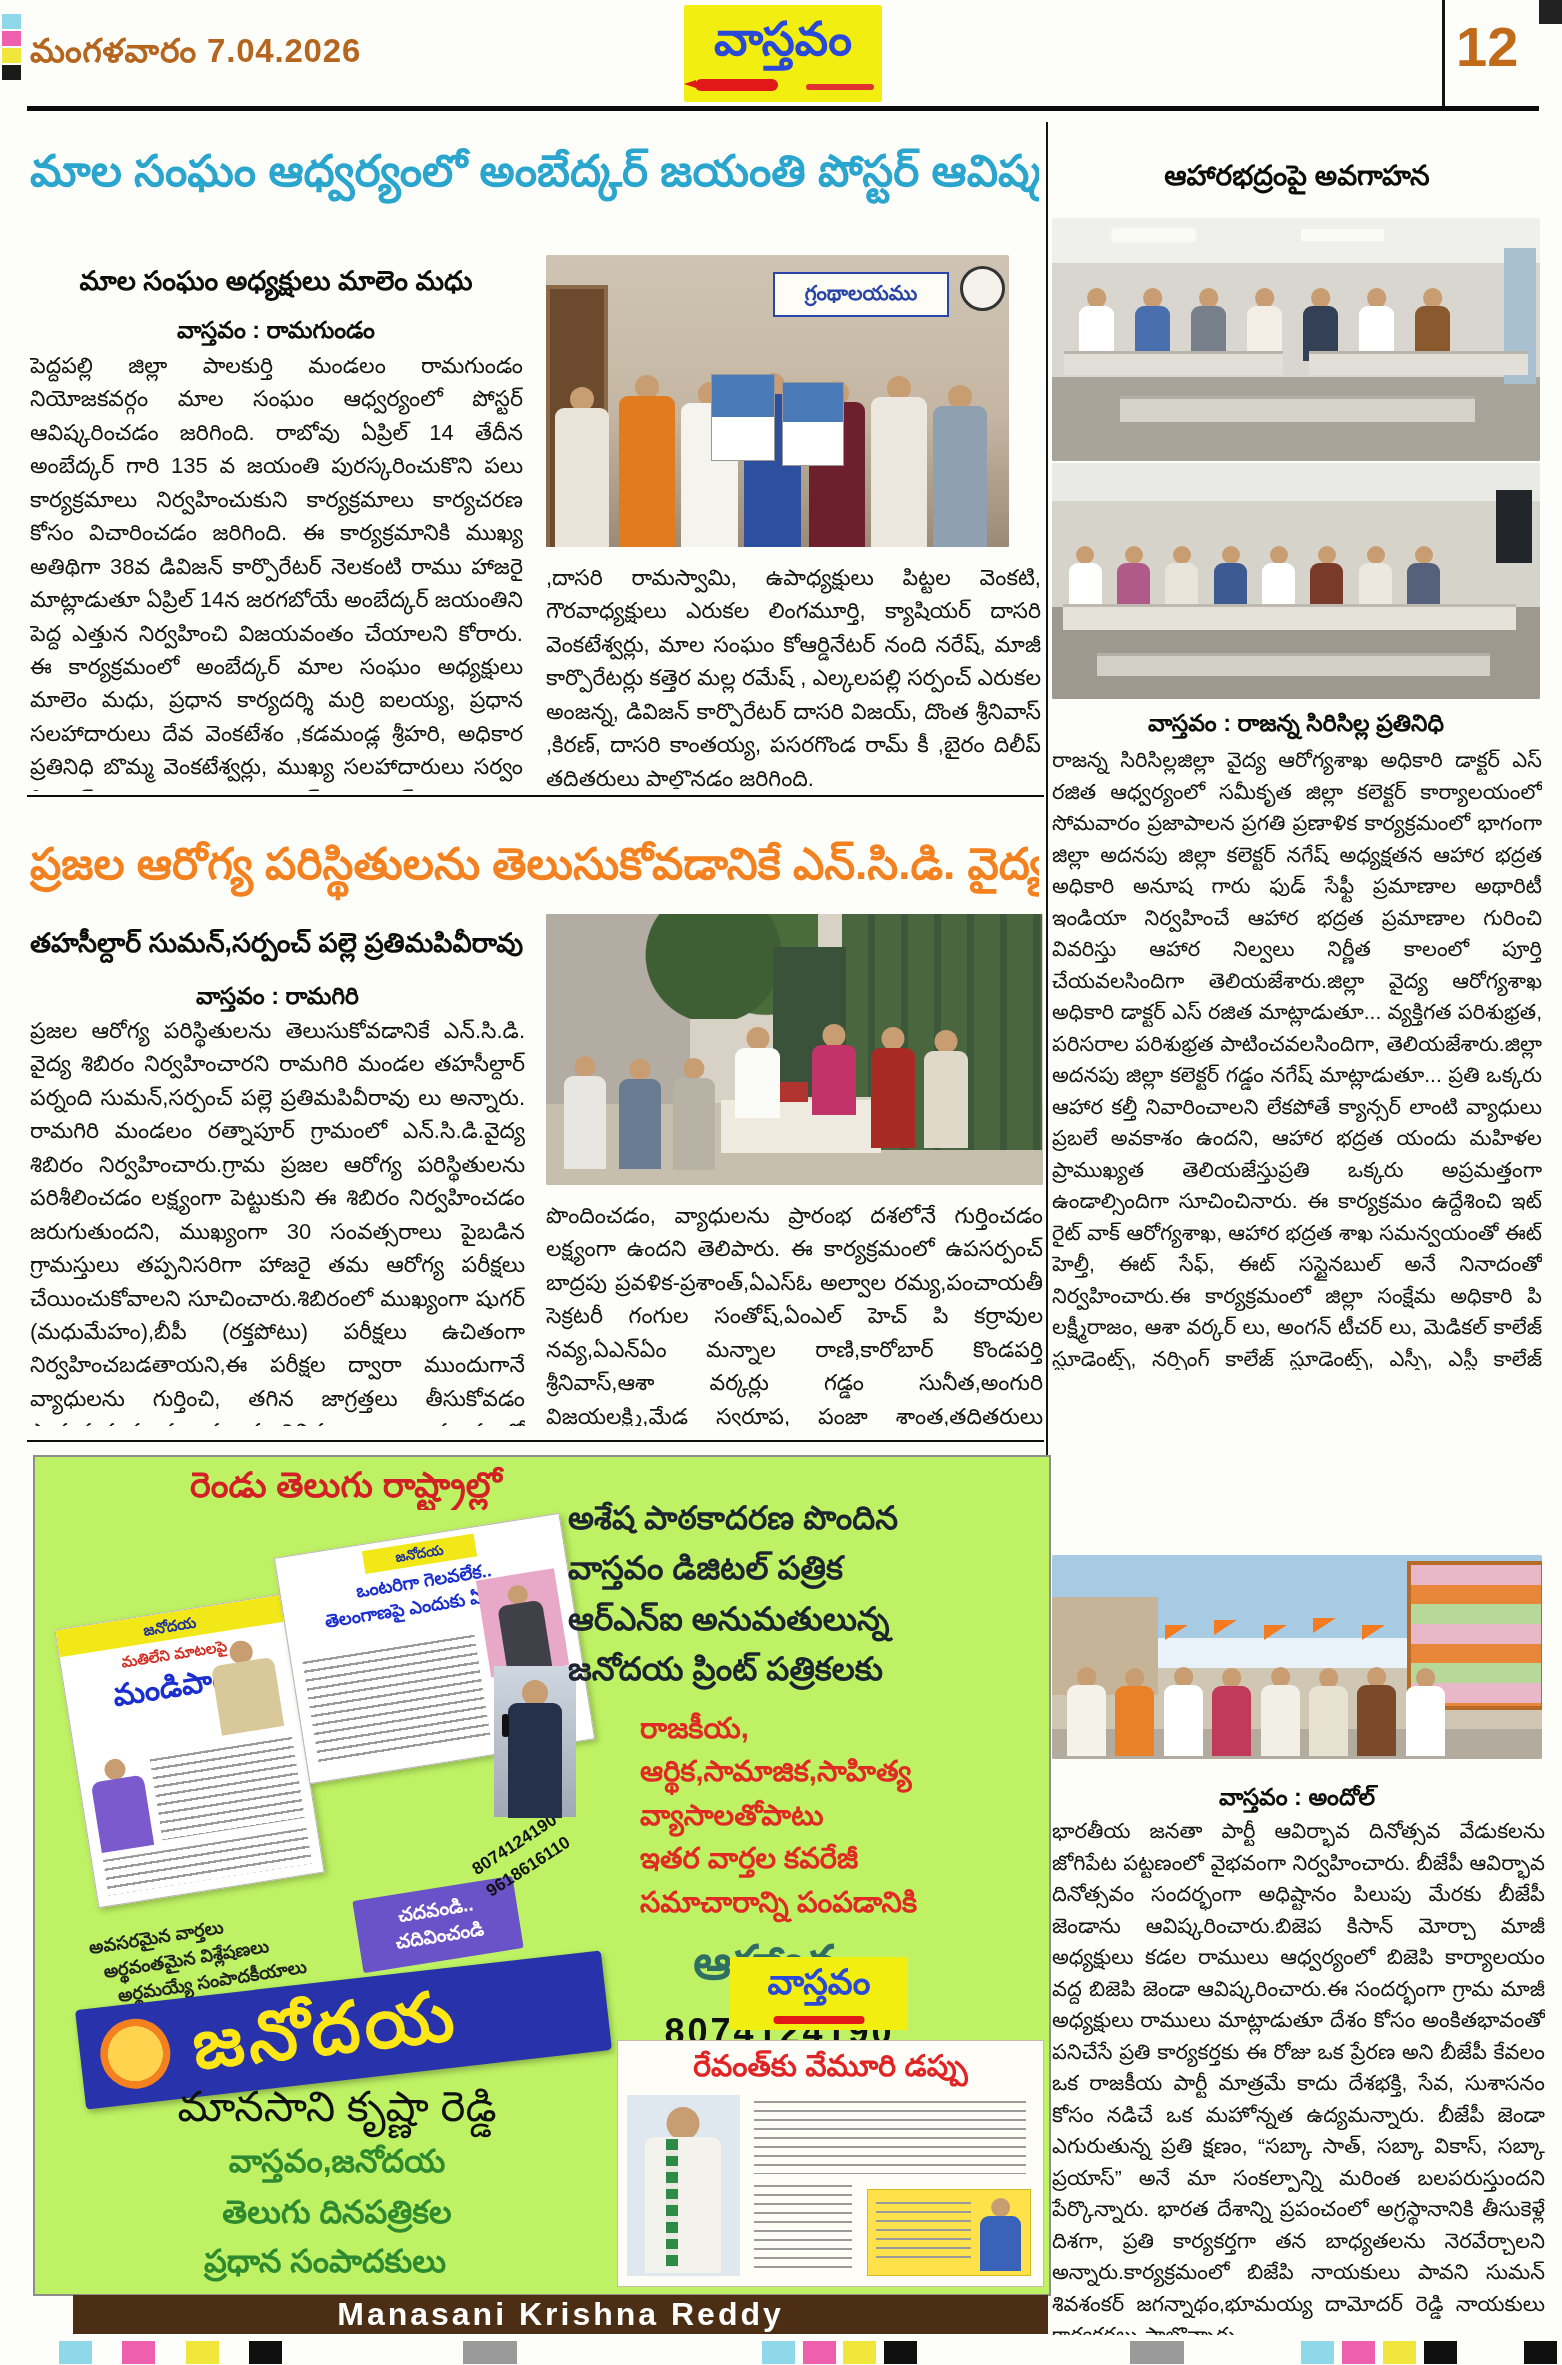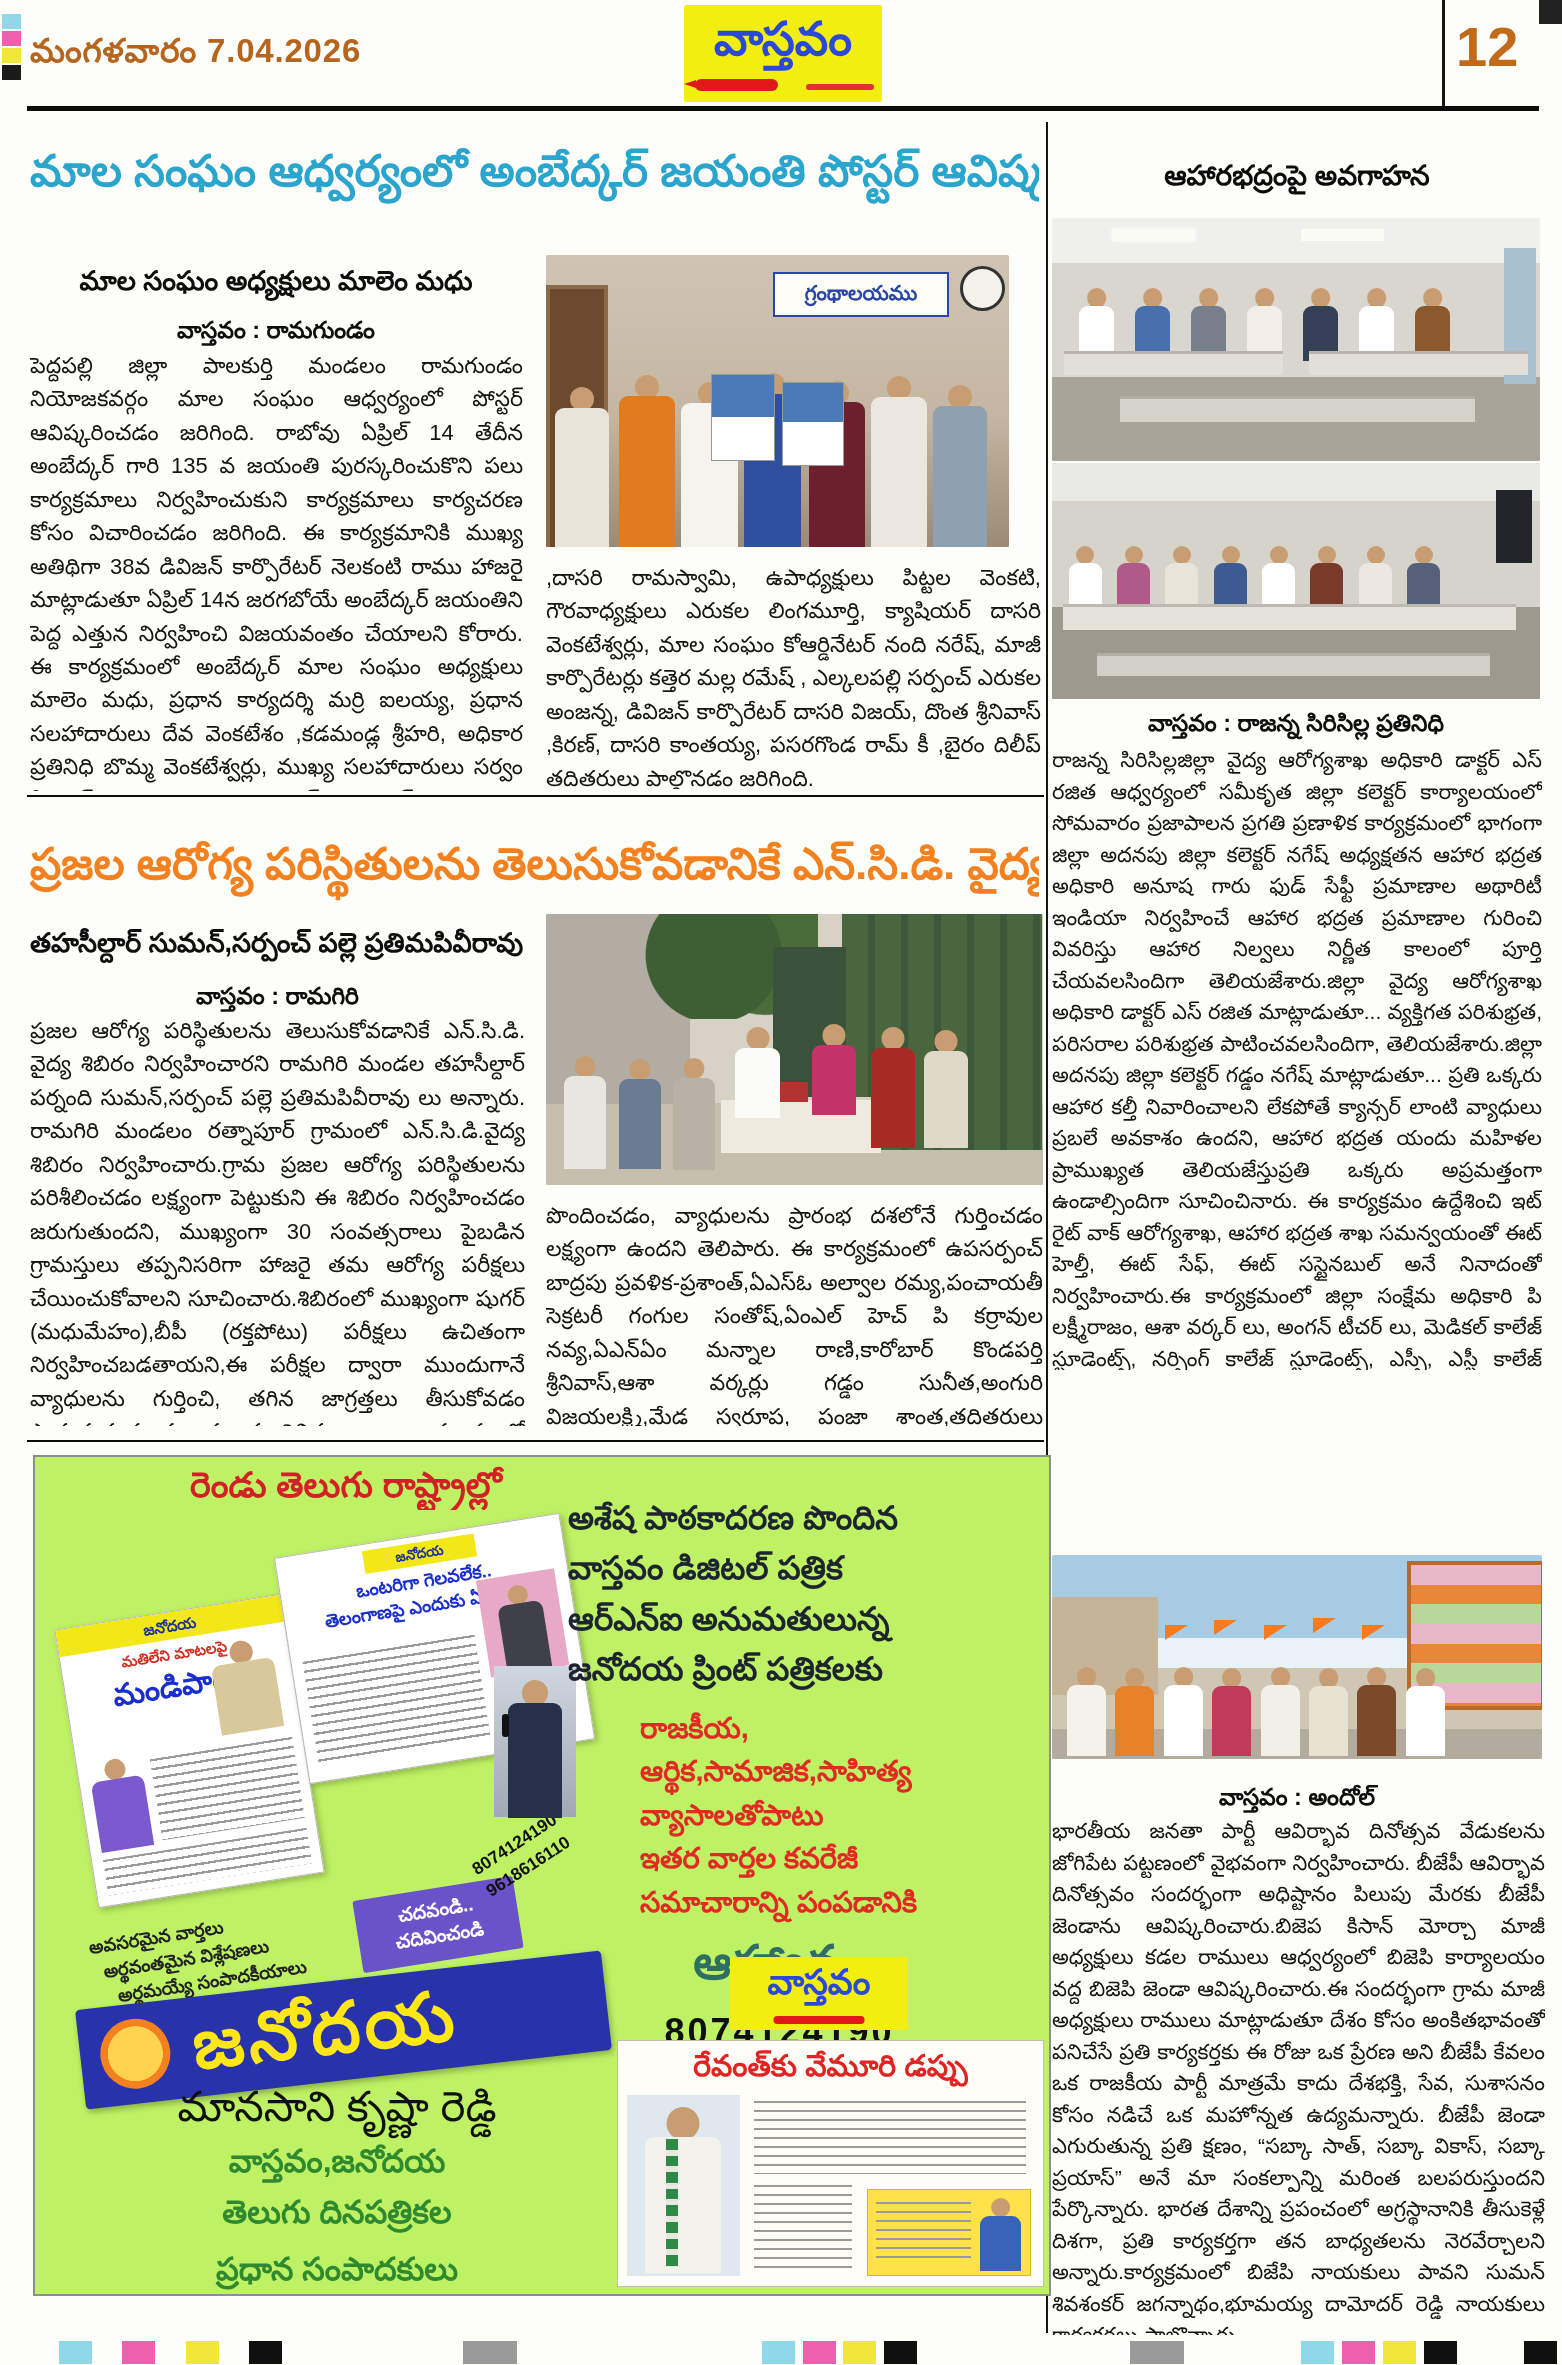--- a/index.html
+++ b/index.html
@@ -407,23 +407,24 @@
             <div class="hd" style="width:19.7px;height:19.7px;"></div>
             <div class="bd" style="top:18px;background:#3a62b8;"></div>
           </div>
         <div class="ab glines" style="left:7.6px;top:12px;width:95px;height:60px;"></div>
       </div>
     </div>
 
     <div class="ab ctr editor-name nowrap ov" style="left:83px;top:626px;width:438px;">మానసాని కృష్ణా రెడ్డి</div>
     <div class="ab ctr editor-line" style="left:83px;top:686px;width:438px;">వాస్తవం,జనోదయ</div>
     <div class="ab ctr editor-line" style="left:83px;top:737px;width:438px;">తెలుగు దినపత్రికల</div>
-    <div class="ab ctr editor-line" style="left:83px;top:786px;width:438px;margin-top:8px;">ప్రధాన సంపాదకులు</div>
-  </div>
-
+    <div class="ab ctr editor-line" style="left:71px;top:786px;width:438px;">ప్రధాన సంపాదకులు</div>
+  </div>
+
+  <div class="ab bottom-bar" style="left:73px;top:2295px;width:975px;height:39px;">Manasani Krishna Reddy</div>
 
   <div>
     <div class="sq" style="left:59px;top:2341px;background:#8fd8ea;"></div>
     <div class="sq" style="left:122px;top:2341px;background:#ee5fae;"></div>
     <div class="sq" style="left:186px;top:2341px;background:#f1e73c;"></div>
     <div class="sq" style="left:249px;top:2341px;background:#101010;"></div>
     <div class="sq" style="left:463px;top:2341px;width:54px;background:#9a9a9a;"></div>
     <div class="sq" style="left:762px;top:2341px;background:#8fd8ea;"></div>
     <div class="sq" style="left:803px;top:2341px;background:#ee5fae;"></div>
     <div class="sq" style="left:843px;top:2341px;background:#f1e73c;"></div>

